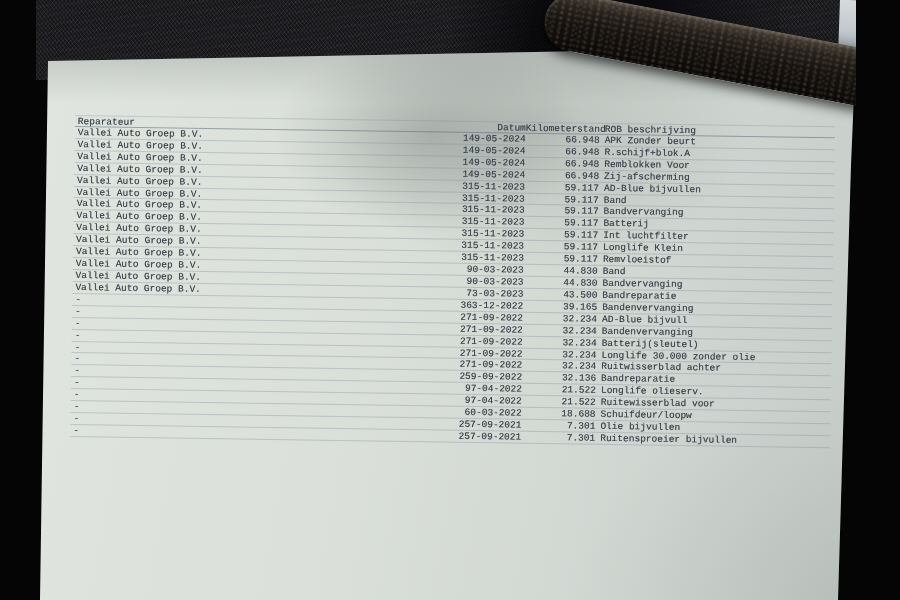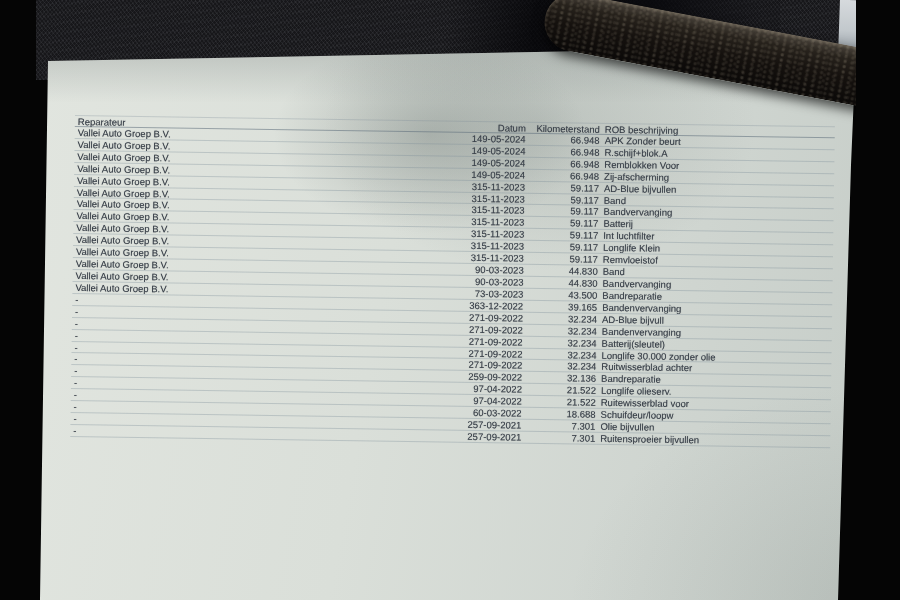--- a/index.html
+++ b/index.html
@@ -1,17 +1,17 @@
 <!DOCTYPE html>
 <html><head>
 <meta charset="utf-8">
 <style>
   html,body{margin:0;padding:0;background:#000;}
   .scene{position:relative;width:900px;height:600px;overflow:hidden;background:#050505;
-         font-family:Liberation Sans, sans-serif;}
+         font-family:Liberation Mono, monospace;}
 
   
   .fabric{position:absolute;left:36px;top:0;width:864px;height:80px;background-color:#17171a;
     background-image:
       repeating-linear-gradient(52deg, rgba(205,210,220,0.07) 0 1px, transparent 1px 3px),
       repeating-linear-gradient(-48deg, rgba(205,210,220,0.05) 0 1px, transparent 1px 3px);}
   .bolster{position:absolute;left:420px;top:0;width:360px;height:70px;
     background:linear-gradient(100deg, transparent 8%, rgba(4,4,7,0.75) 32%, rgba(9,9,13,0.9) 62%, rgba(16,16,20,0.25) 92%);}
 
   

